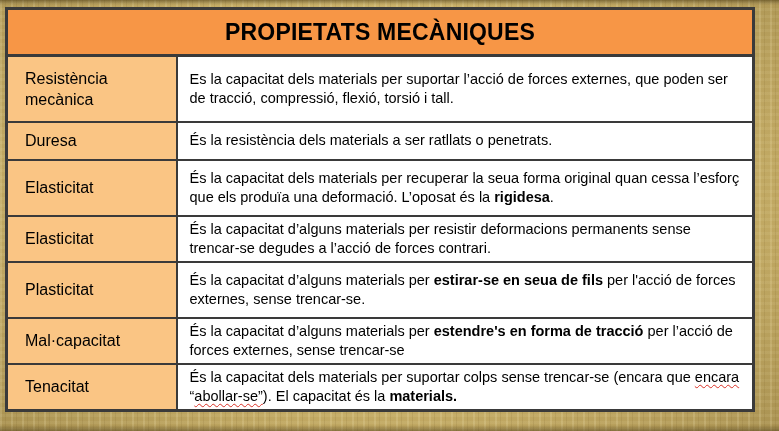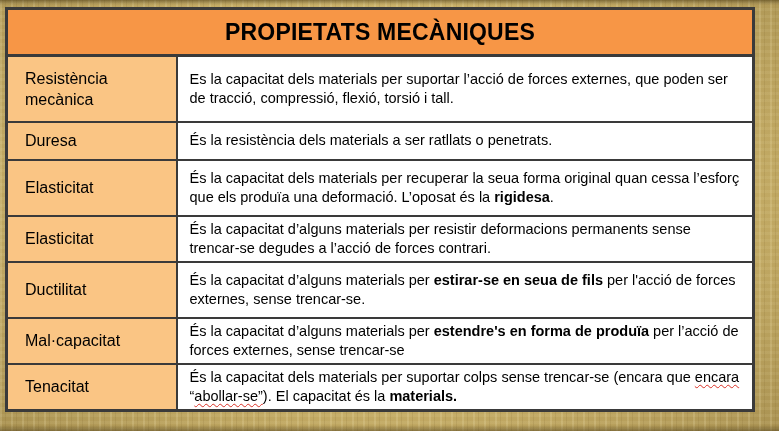--- a/index.html
+++ b/index.html
@@ -95,26 +95,26 @@
   </tr>
         <tr>
     <td class="label-cell">Elasticitat</td>
     <td class="desc-cell"><span>És la capacitat dels materials per recuperar la seua forma original quan cessa l’esforç que els produïa una deformació. L’oposat és la </span><span class="b">rigidesa</span><span>.</span></td>
   </tr>
         <tr>
     <td class="label-cell">Elasticitat</td>
     <td class="desc-cell"><span>És la capacitat d’alguns materials per resistir deformacions permanents sense trencar-se degudes a l’acció de forces contrari.</span></td>
   </tr>
         <tr>
-    <td class="label-cell">Ductilitat</td>
+    <td class="label-cell">Plasticitat</td>
     <td class="desc-cell"><span>És la capacitat d’alguns materials per </span><span class="b">estirar-se en seua de fils</span><span> per l'acció de forces externes, sense trencar-se.</span></td>
   </tr>
         <tr>
     <td class="label-cell">Mal·capacitat</td>
-    <td class="desc-cell"><span>És la capacitat d’alguns materials per </span><span class="b">estendre's en forma de produïa</span><span> per l’acció de forces externes, sense trencar-se</span></td>
+    <td class="desc-cell"><span>És la capacitat d’alguns materials per </span><span class="b">estendre's en forma de tracció</span><span> per l’acció de forces externes, sense trencar-se</span></td>
   </tr>
         <tr>
     <td class="label-cell">Tenacitat</td>
     <td class="desc-cell"><span>És la capacitat dels materials per suportar colps sense trencar-se (encara que </span><span class="wavy">encara</span><span> “</span><span class="wavy">abollar-se”</span><span>). El capacitat és la </span><span class="b">materials.</span></td>
   </tr>
       </tbody>
   </table>
 </div>
 
 </body></html>

